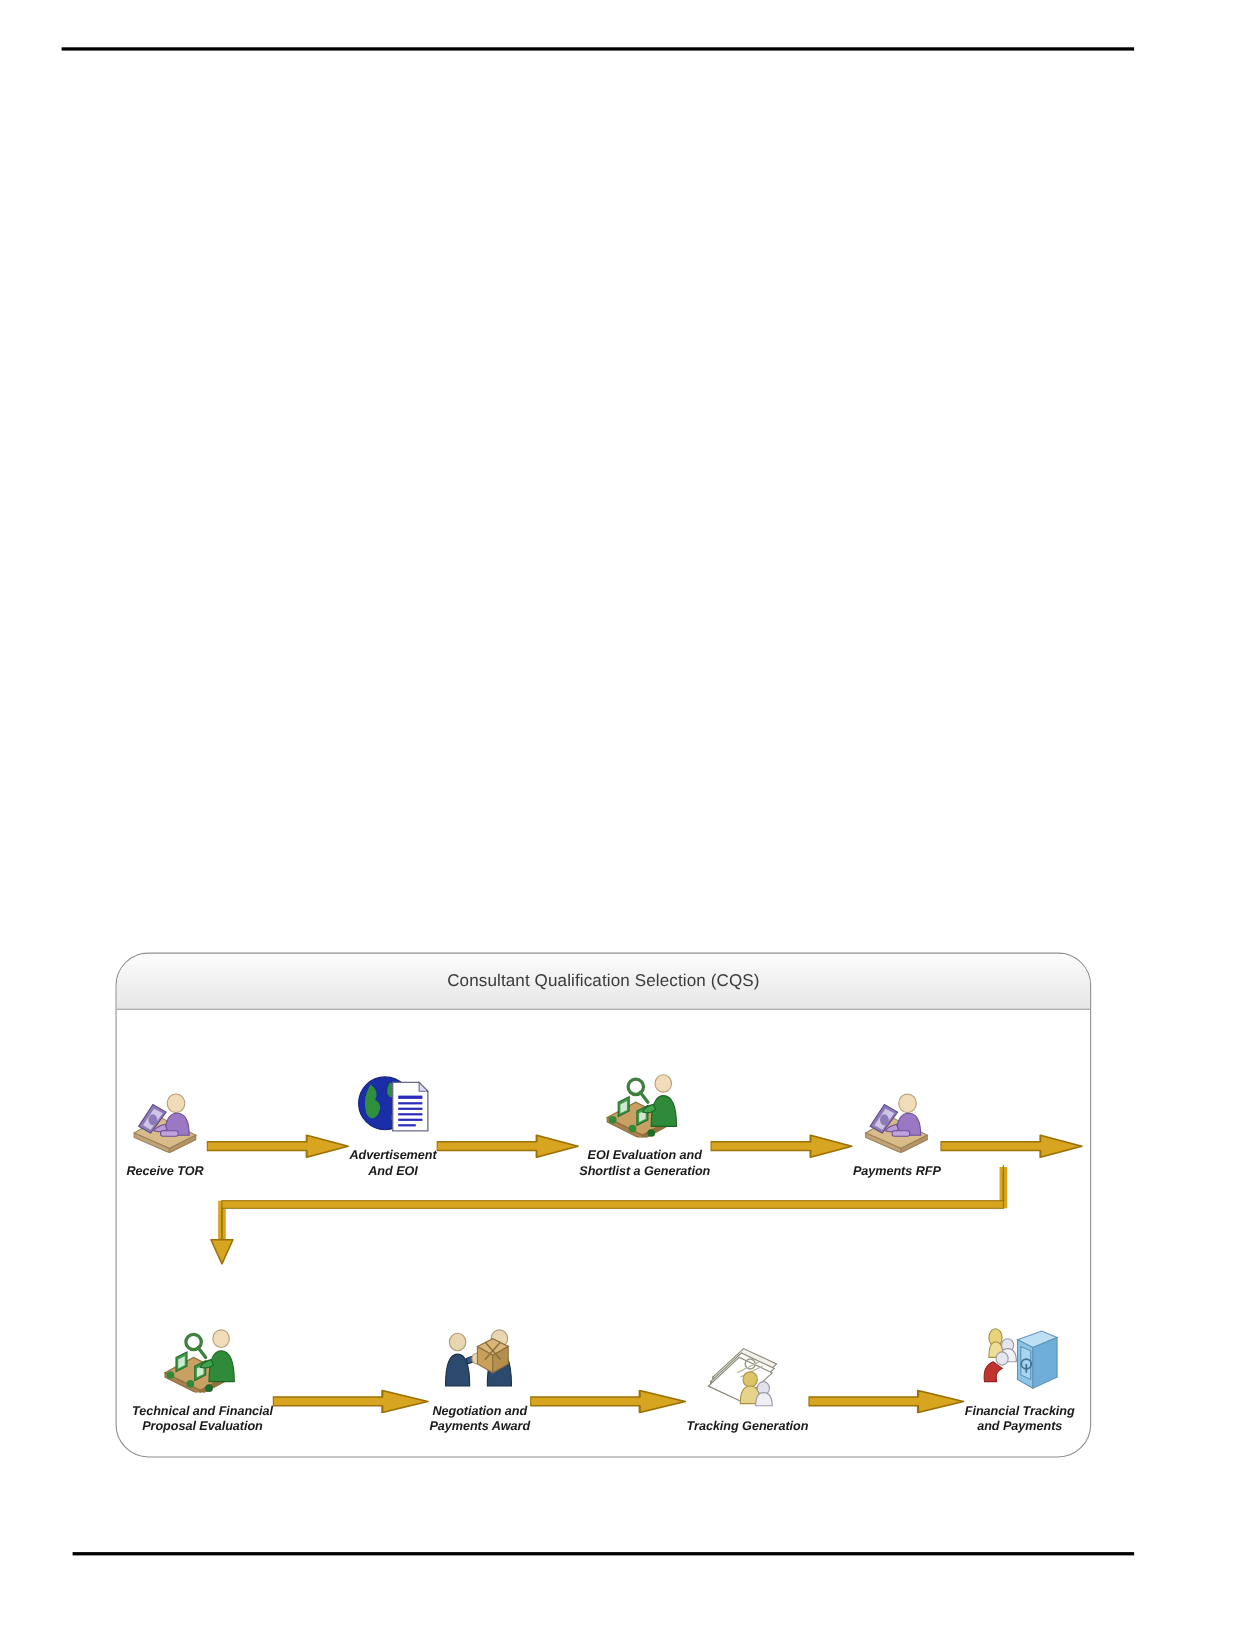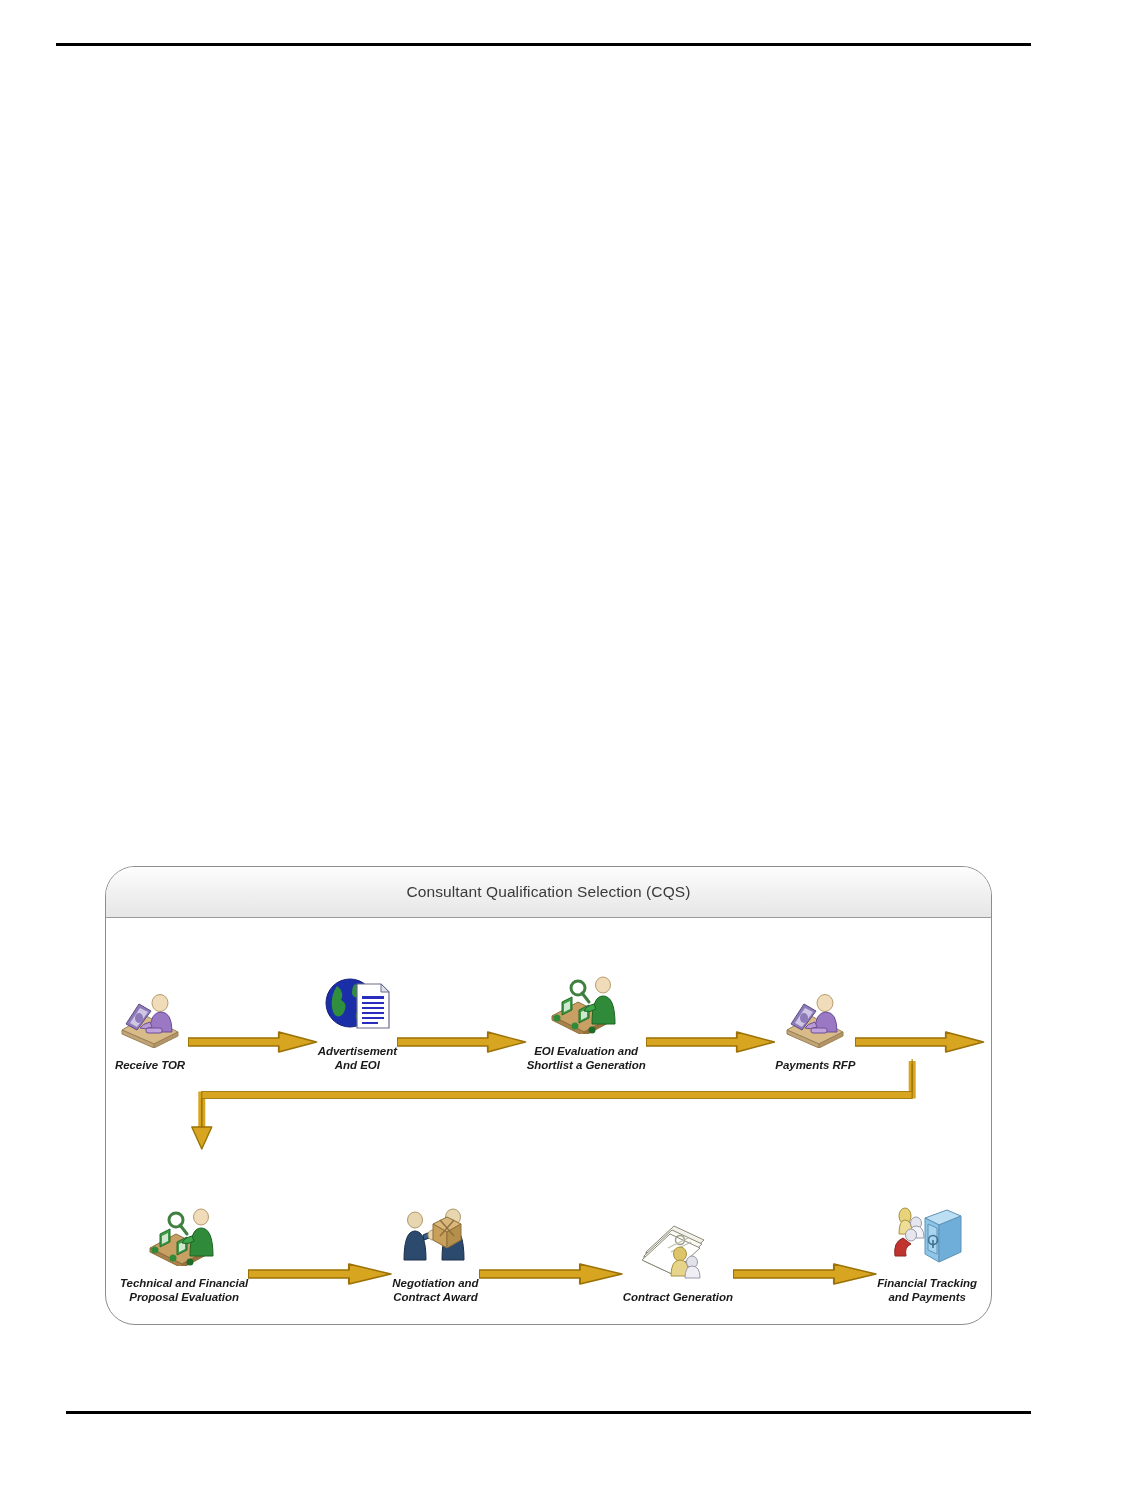--- a/index.html
+++ b/index.html
@@ -296,21 +296,21 @@
             <ellipse cx="56" cy="13" rx="7.5" ry="8" fill="#e8d6b0" stroke="#b09a70" stroke-width="1"></ellipse>
             <path d="M45 56 Q45 25 56 25 Q67 25 67 56 Z" fill="#2c4a6e" stroke="#1a2f48" stroke-width="1"></path>
             <polygon points="36,20 50,13 64,20 50,28" fill="#d9b679" stroke="#8d6e3c" stroke-width="1"></polygon>
             <polygon points="36,20 36,36 50,44 50,28" fill="#c8a05a" stroke="#8d6e3c" stroke-width="1"></polygon>
             <polygon points="50,28 50,44 64,36 64,20" fill="#b58f4c" stroke="#8d6e3c" stroke-width="1"></polygon>
             <line x1="43" y1="16" x2="57" y2="32" stroke="#8d6e3c" stroke-width="1.4"></line>
             <line x1="57" y1="16" x2="43" y2="32" stroke="#8d6e3c" stroke-width="1.4"></line>
           </svg>
         </div>
         <div class="node-label">Negotiation and
-Contract Award</div>
+Payments Award</div>
       </div>
 
       <div class="flow-arrow">
         <svg viewBox="0 0 100 22" preserveAspectRatio="none">
           <polygon points="0,7 70,7 70,1 99,11 70,21 70,15 0,15" fill="#d8a520" stroke="#9c7206" stroke-width="1.4" stroke-linejoin="round"></polygon>
         </svg>
       </div>
 
       <div class="flow-node">
         <div class="node-icon">
@@ -322,21 +322,21 @@
             <polygon points="2,42 30,16 60,30 32,56" fill="#ffffff" stroke="#8a8a7a" stroke-width="1"></polygon>
             <circle cx="40" cy="22" r="4.5" fill="none" stroke="#9a9a88" stroke-width="1.4"></circle>
             <line x1="28" y1="30" x2="48" y2="20" stroke="#bdbdac" stroke-width="1.2"></line>
             <line x1="31" y1="34" x2="51" y2="24" stroke="#bdbdac" stroke-width="1.2"></line>
             <ellipse cx="40" cy="36" rx="6.5" ry="7" fill="#dcc468" stroke="#a89141" stroke-width="1"></ellipse>
             <path d="M31 58 Q31 42 40 42 Q49 42 49 58 Z" fill="#e6d48a" stroke="#a89141" stroke-width="1"></path>
             <ellipse cx="52" cy="44" rx="5.5" ry="6" fill="#e2e2ea" stroke="#9a9aa8" stroke-width="1"></ellipse>
             <path d="M45 60 Q45 48 52 48 Q60 48 60 60 Z" fill="#eeeef4" stroke="#9a9aa8" stroke-width="1"></path>
           </svg>
         </div>
-        <div class="node-label">Contract Generation</div>
+        <div class="node-label">Tracking Generation</div>
       </div>
 
       <div class="flow-arrow">
         <svg viewBox="0 0 100 22" preserveAspectRatio="none">
           <polygon points="0,7 70,7 70,1 99,11 70,21 70,15 0,15" fill="#d8a520" stroke="#9c7206" stroke-width="1.4" stroke-linejoin="round"></polygon>
         </svg>
       </div>
 
       <div class="flow-node">
         <div class="node-icon">

